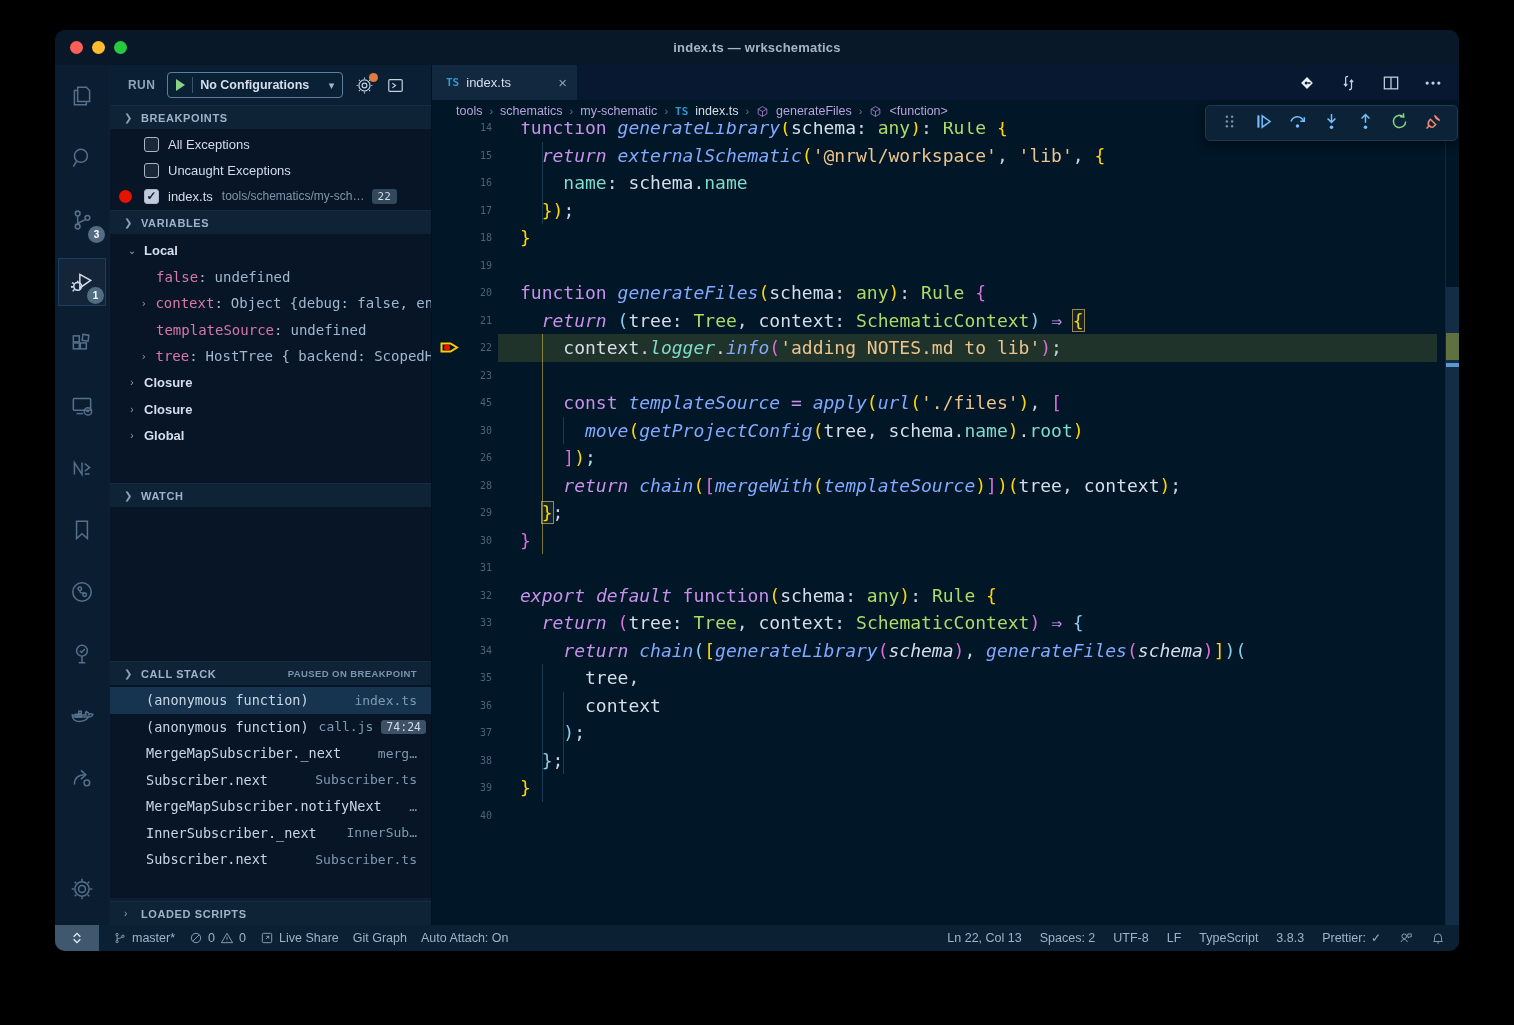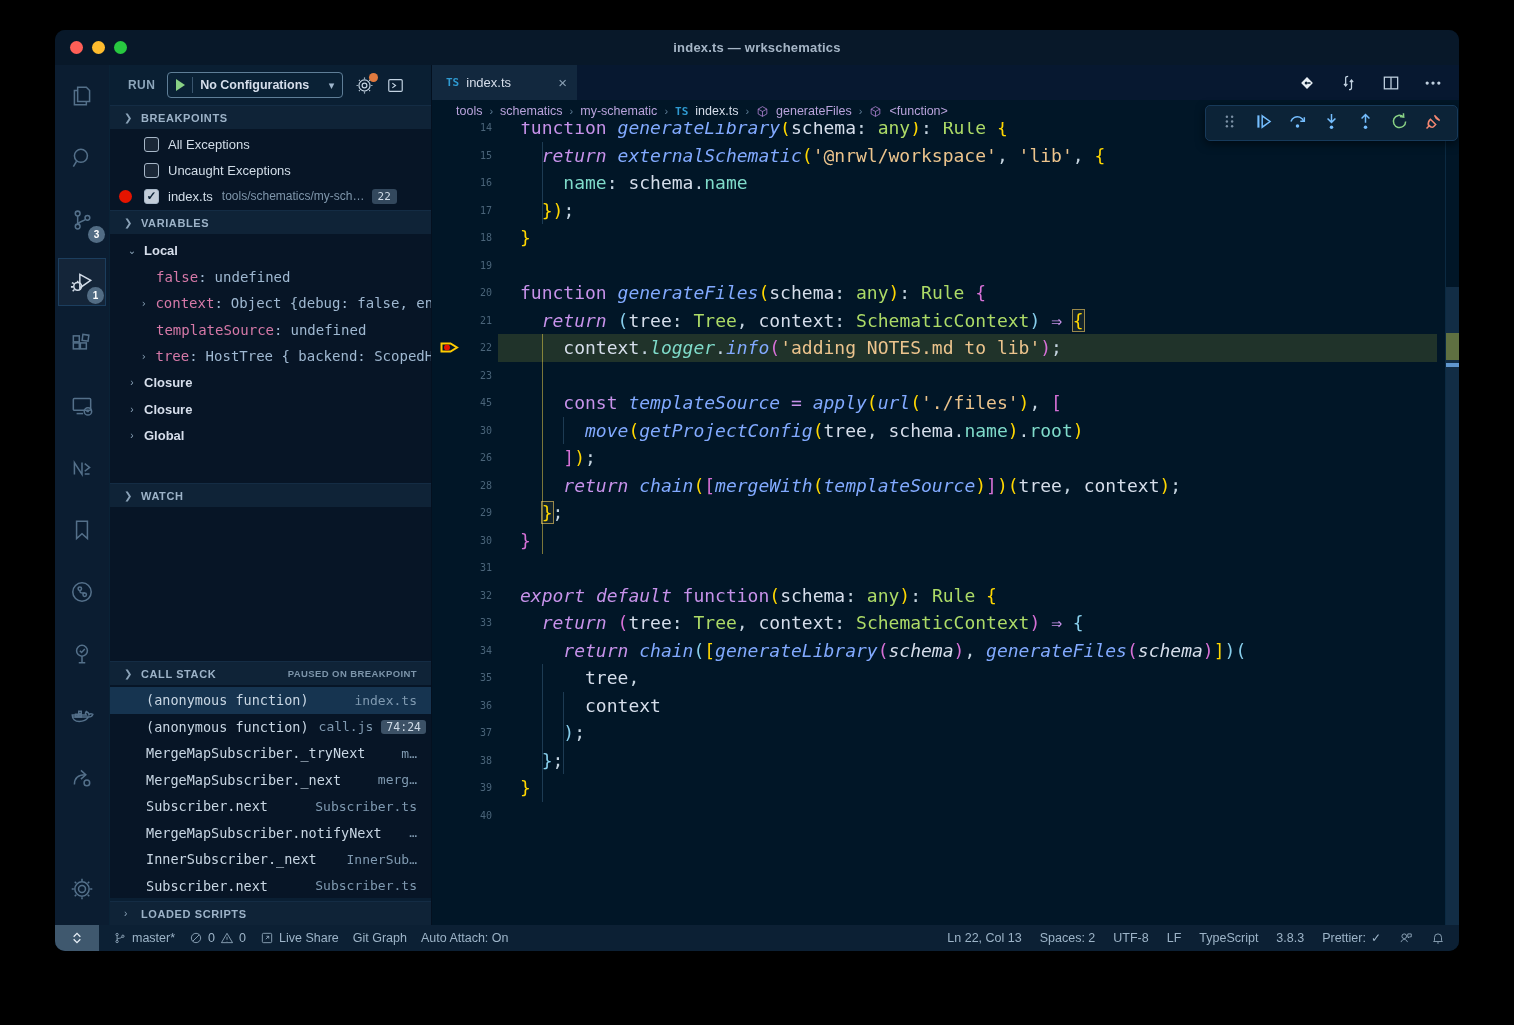--- a/index.html
+++ b/index.html
@@ -363,24 +363,20 @@
         </div>
         <div class="sect-c cs-rows" id="cs-rows">
             <div class="cs-row selected">
               <span class="cs-fn">(anonymous function)</span>
               <span class="cs-file">index.ts</span>
             </div>
             <div class="cs-row">
               <span class="cs-fn">(anonymous function)</span>
               <span class="cs-file">call.js</span>
               <span class="cs-badge">74:24</span>
-            </div>
-            <div class="cs-row">
-              <span class="cs-fn">MergeMapSubscriber._tryNext</span>
-              <span class="cs-file">m…</span>
             </div>
             <div class="cs-row">
               <span class="cs-fn">MergeMapSubscriber._next</span>
               <span class="cs-file">merg…</span>
             </div>
             <div class="cs-row">
               <span class="cs-fn">Subscriber.next</span>
               <span class="cs-file">Subscriber.ts</span>
             </div>
             <div class="cs-row">

